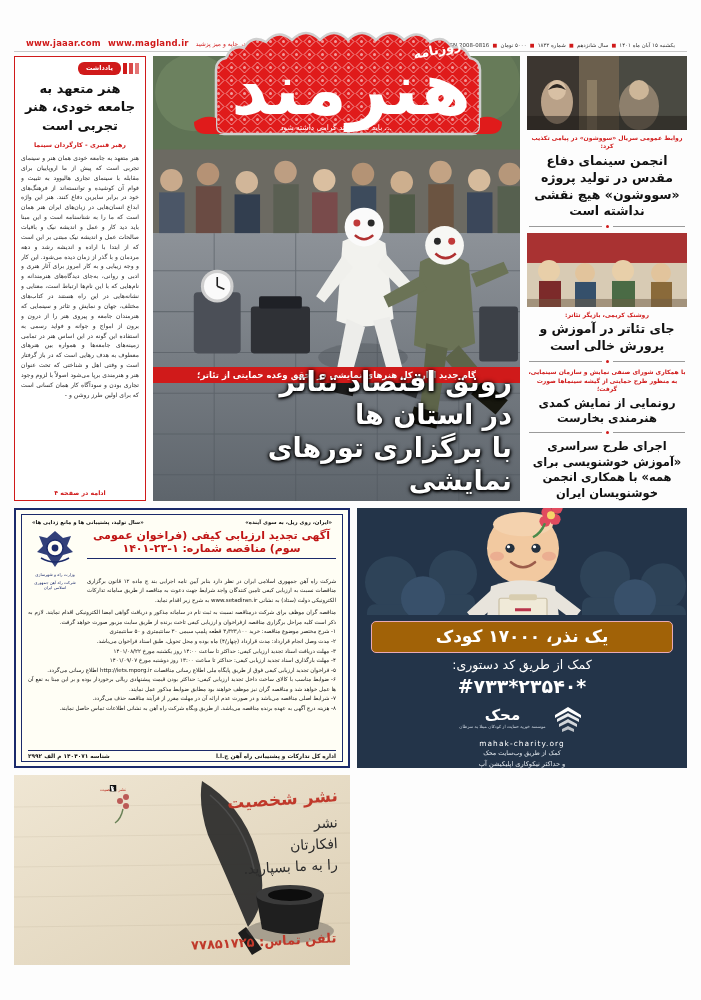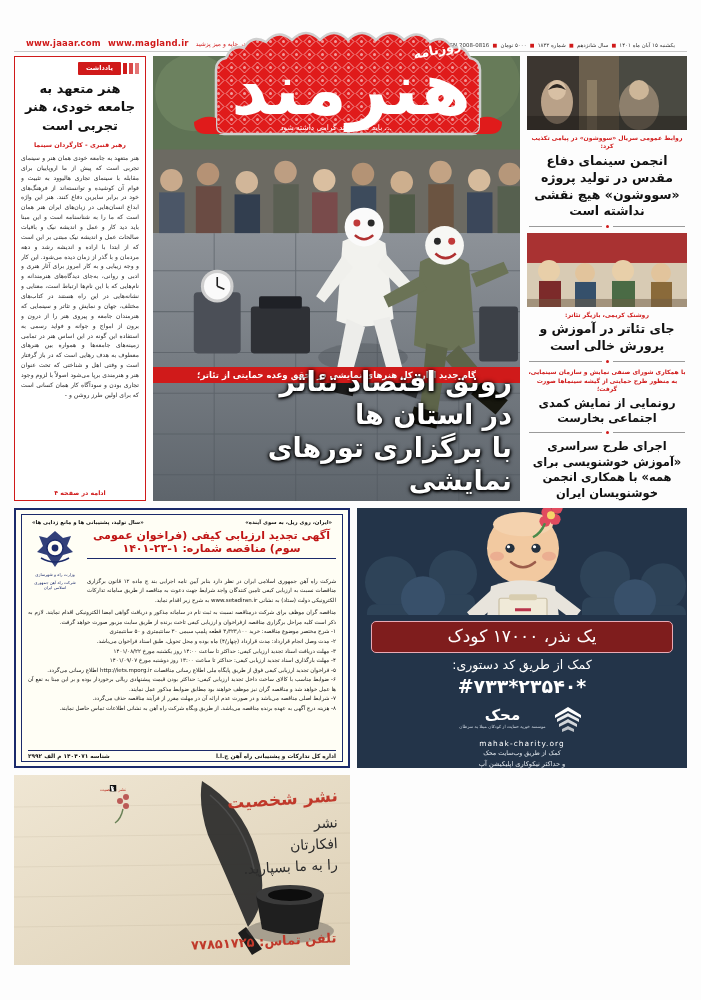--- a/index.html
+++ b/index.html
@@ -104,21 +104,21 @@
     align-items: center;
     gap: 2px;
     margin-bottom: 5px;
   }
   .note-badge {
     background: #d01a1a;
     color: #fff;
     font-size: 6.5px;
     font-weight: bold;
     padding: 2px 8px 2.5px 8px;
-    border-radius: 1px;
+    border-radius: 6px;
   }
   .badge-tick { width: 4px; height: 11px; background: #d01a1a; }
   .badge-tick.t2 { opacity: .8; }
   .badge-tick.t3 { opacity: .6; }
   .note-headline {
     font-size: 13px;
     font-weight: bold;
     line-height: 1.45;
     text-align: center;
     color: #111;
@@ -329,28 +329,28 @@
     display: flex;
     flex-direction: column;
   }
   .charity-art {
     height: 142px;
     position: relative;
     overflow: hidden;
   }
   .charity-art svg { position: absolute; inset: 0; width: 100%; height: 100%; }
   .charity-banner {
-    background: #7f1d1d;
+    background: #a16207;
     border: 1.4px solid #e9aab5;
     border-radius: 5px;
     margin: 6px 14px 0 14px;
     text-align: center;
     color: #fff;
     font-size: 17px;
-    font-weight: normal;
+    font-weight: bold;
     padding: 4px 6px 6px 6px;
   }
   .charity-line {
     text-align: center;
     color: #fff;
     font-size: 12.5px;
     margin-top: 4px;
   }
   .charity-code {
     text-align: center;
@@ -538,21 +538,21 @@
       <div class="lc-kicker">روشنک کریمی، بازیگر تئاتر:</div>
       <div class="lc-head">جای تئاتر در آموزش و پرورش خالی است</div>
 
       <div class="lc-divider">
         <span class="ln"></span>
         <span class="dot"></span>
         <span class="ln"></span>
       </div>
 
       <div class="lc-kicker">با همکاری شورای صنفی نمایش و سازمان سینمایی، به منظور طرح حمایتی از گیشه سینماها صورت گرفت؛</div>
-      <div class="lc-head sm">رونمایی از نمایش کمدی اجتماعی بخارست</div>
+      <div class="lc-head sm">رونمایی از نمایش کمدی هنرمندی بخارست</div>
 
       <div class="lc-divider">
         <span class="ln"></span>
         <span class="dot"></span>
         <span class="ln"></span>
       </div>
 
       <div class="lc-head sm">اجرای طرح سراسری «آموزش خوشنویسی برای همه» با همکاری انجمن خوشنویسان ایران</div>
     </div>
 

